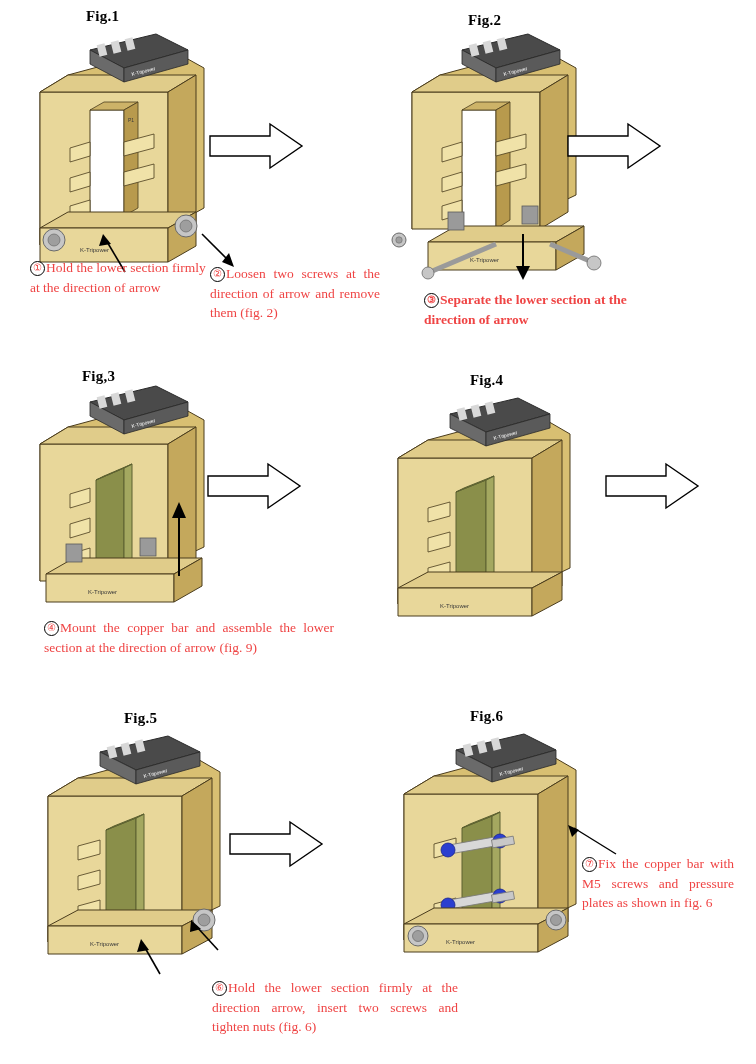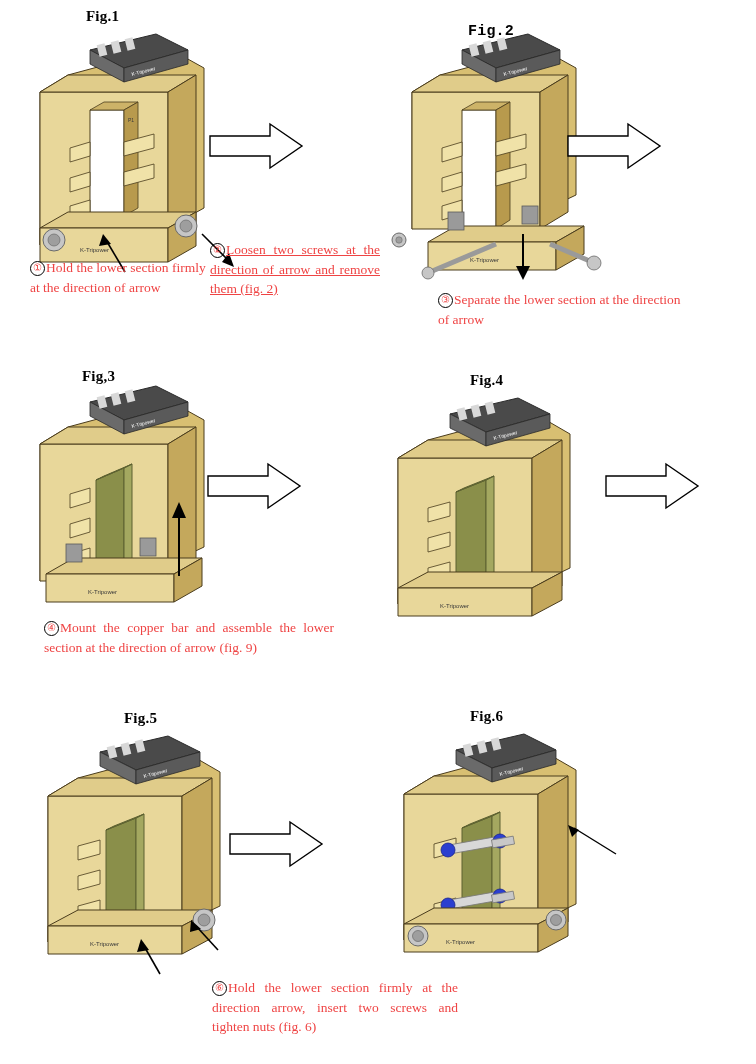--- a/index.html
+++ b/index.html
@@ -123,31 +123,31 @@
     <svg width="44" height="42" viewBox="0 0 44 42">
       <line x1="4" y1="4" x2="30" y2="30" stroke="#000" stroke-width="1.6"></line>
       <polygon points="36,37 24,32 31,23" fill="#000"></polygon>
     </svg>
   </div>
 
   <div class="caption nojustify" style="left:30px; top:258px; width:185px;">
     <span class="circnum">①</span><span style="text-align:justify;">Hold the lower section firmly at the direction of arrow</span>
   </div>
 
-  <div class="caption" style="left:210px; top:240px; width:170px;text-decoration:underline;">
+  <div class="caption" style="left:210px; top:264px; width:170px;">
     <span class="circnum">②</span><span>Loosen two screws at the direction of arrow and remove them (fig. 2)</span>
   </div>
 
   <div class="arrow-big" style="left:208px; top:122px;">
     <svg width="96" height="48" viewBox="0 0 96 48">
       <polygon points="2,14 62,14 62,2 94,24 62,46 62,34 2,34" fill="#ffffff" stroke="#000" stroke-width="1.4"></polygon>
     </svg>
   </div>
 
-  <div class="fig-title" style="left:468px; top:23px;font-family:Liberation Mono, monospace;">Fig.2</div>
+  <div class="fig-title" style="left:468px; top:12px;">Fig.2</div>
 
   <div class="unit" style="left:400px; top:30px;">
     <svg width="200" height="240" viewBox="0 0 200 240">
 
       <polygon points="40,45 140,18 176,38 176,165 140,182 40,182" fill="#d8bf72" stroke="#4a3c1d" stroke-width="1"></polygon>
       <polygon points="12,62 40,45 40,182 12,199" fill="#b89a4d" stroke="#4a3c1d" stroke-width="1"></polygon>
       <polygon points="12,62 12,199 140,199 140,62" fill="#e8d79a" stroke="#4a3c1d" stroke-width="1"></polygon>
       <polygon points="12,62 40,45 168,45 140,62" fill="#e0cc8a" stroke="#4a3c1d" stroke-width="1"></polygon>
       <polygon points="140,62 168,45 168,182 140,199" fill="#c4a85c" stroke="#4a3c1d" stroke-width="1"></polygon>
 
@@ -191,21 +191,21 @@
     </svg>
   </div>
 
   <div class="unit" style="left:512px; top:234px;">
     <svg width="22" height="48" viewBox="0 0 22 48">
       <line x1="11" y1="0" x2="11" y2="36" stroke="#000" stroke-width="2"></line>
       <polygon points="11,46 4,32 18,32" fill="#000"></polygon>
     </svg>
   </div>
 
-  <div class="caption nojustify" style="left:438px; top:290px; width:250px;">
+  <div class="caption nojustify" style="left:424px; top:290px; width:250px;font-weight:bold;">
     <span class="circnum">③</span><span>Separate the lower section at the direction of arrow</span>
   </div>
 
   <div class="arrow-big" style="left:566px; top:122px;">
     <svg width="96" height="48" viewBox="0 0 96 48">
       <polygon points="2,14 62,14 62,2 94,24 62,46 62,34 2,34" fill="#ffffff" stroke="#000" stroke-width="1.4"></polygon>
     </svg>
   </div>
 
   <div class="fig-title" style="left:82px; top:368px;">Fig,3</div>
@@ -399,14 +399,17 @@
     </svg>
   </div>
 
   <div class="unit" style="left:566px; top:824px;">
     <svg width="54" height="34" viewBox="0 0 54 34">
       <line x1="50" y1="30" x2="8" y2="4" stroke="#000" stroke-width="1.4"></line>
       <polygon points="2,1 13,6 6,13" fill="#000"></polygon>
     </svg>
   </div>
 
+  <div class="caption" style="left:582px; top:854px; width:152px;">
+    <span class="circnum">⑦</span><span>Fix the copper bar with M5 screws and pressure plates as shown in fig. 6</span>
+  </div>
 
 </div>
 
 </body></html>

